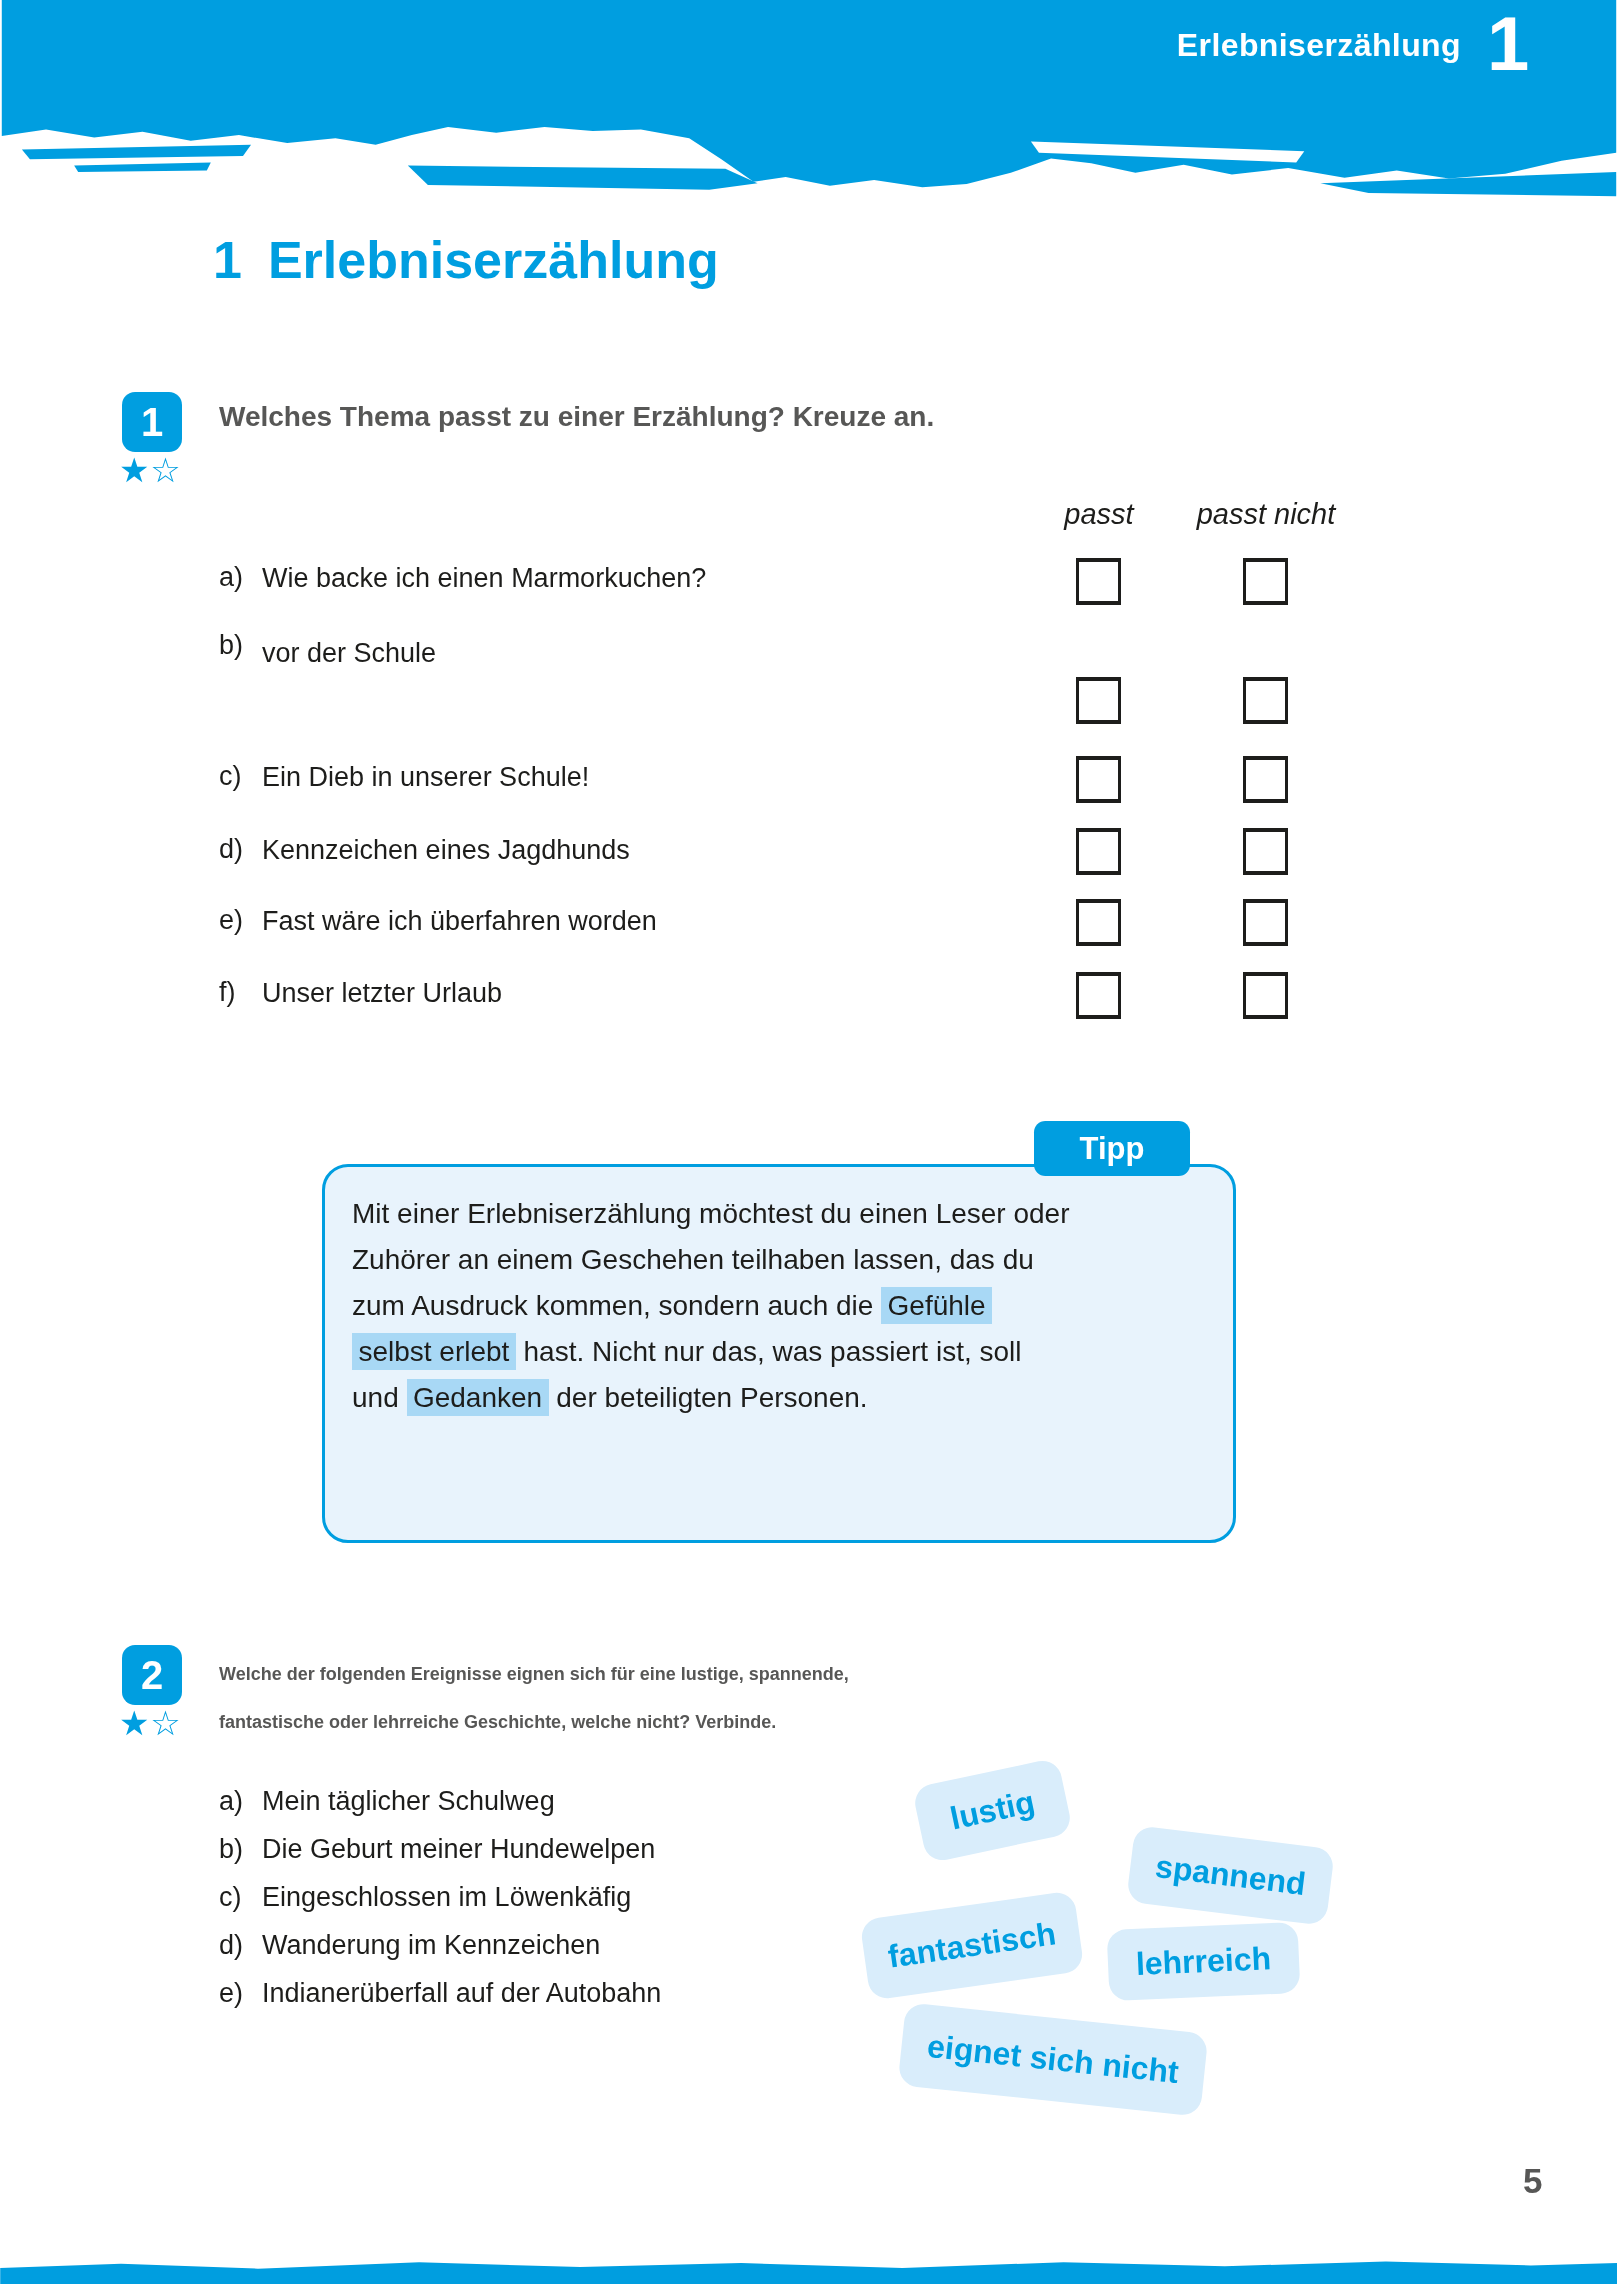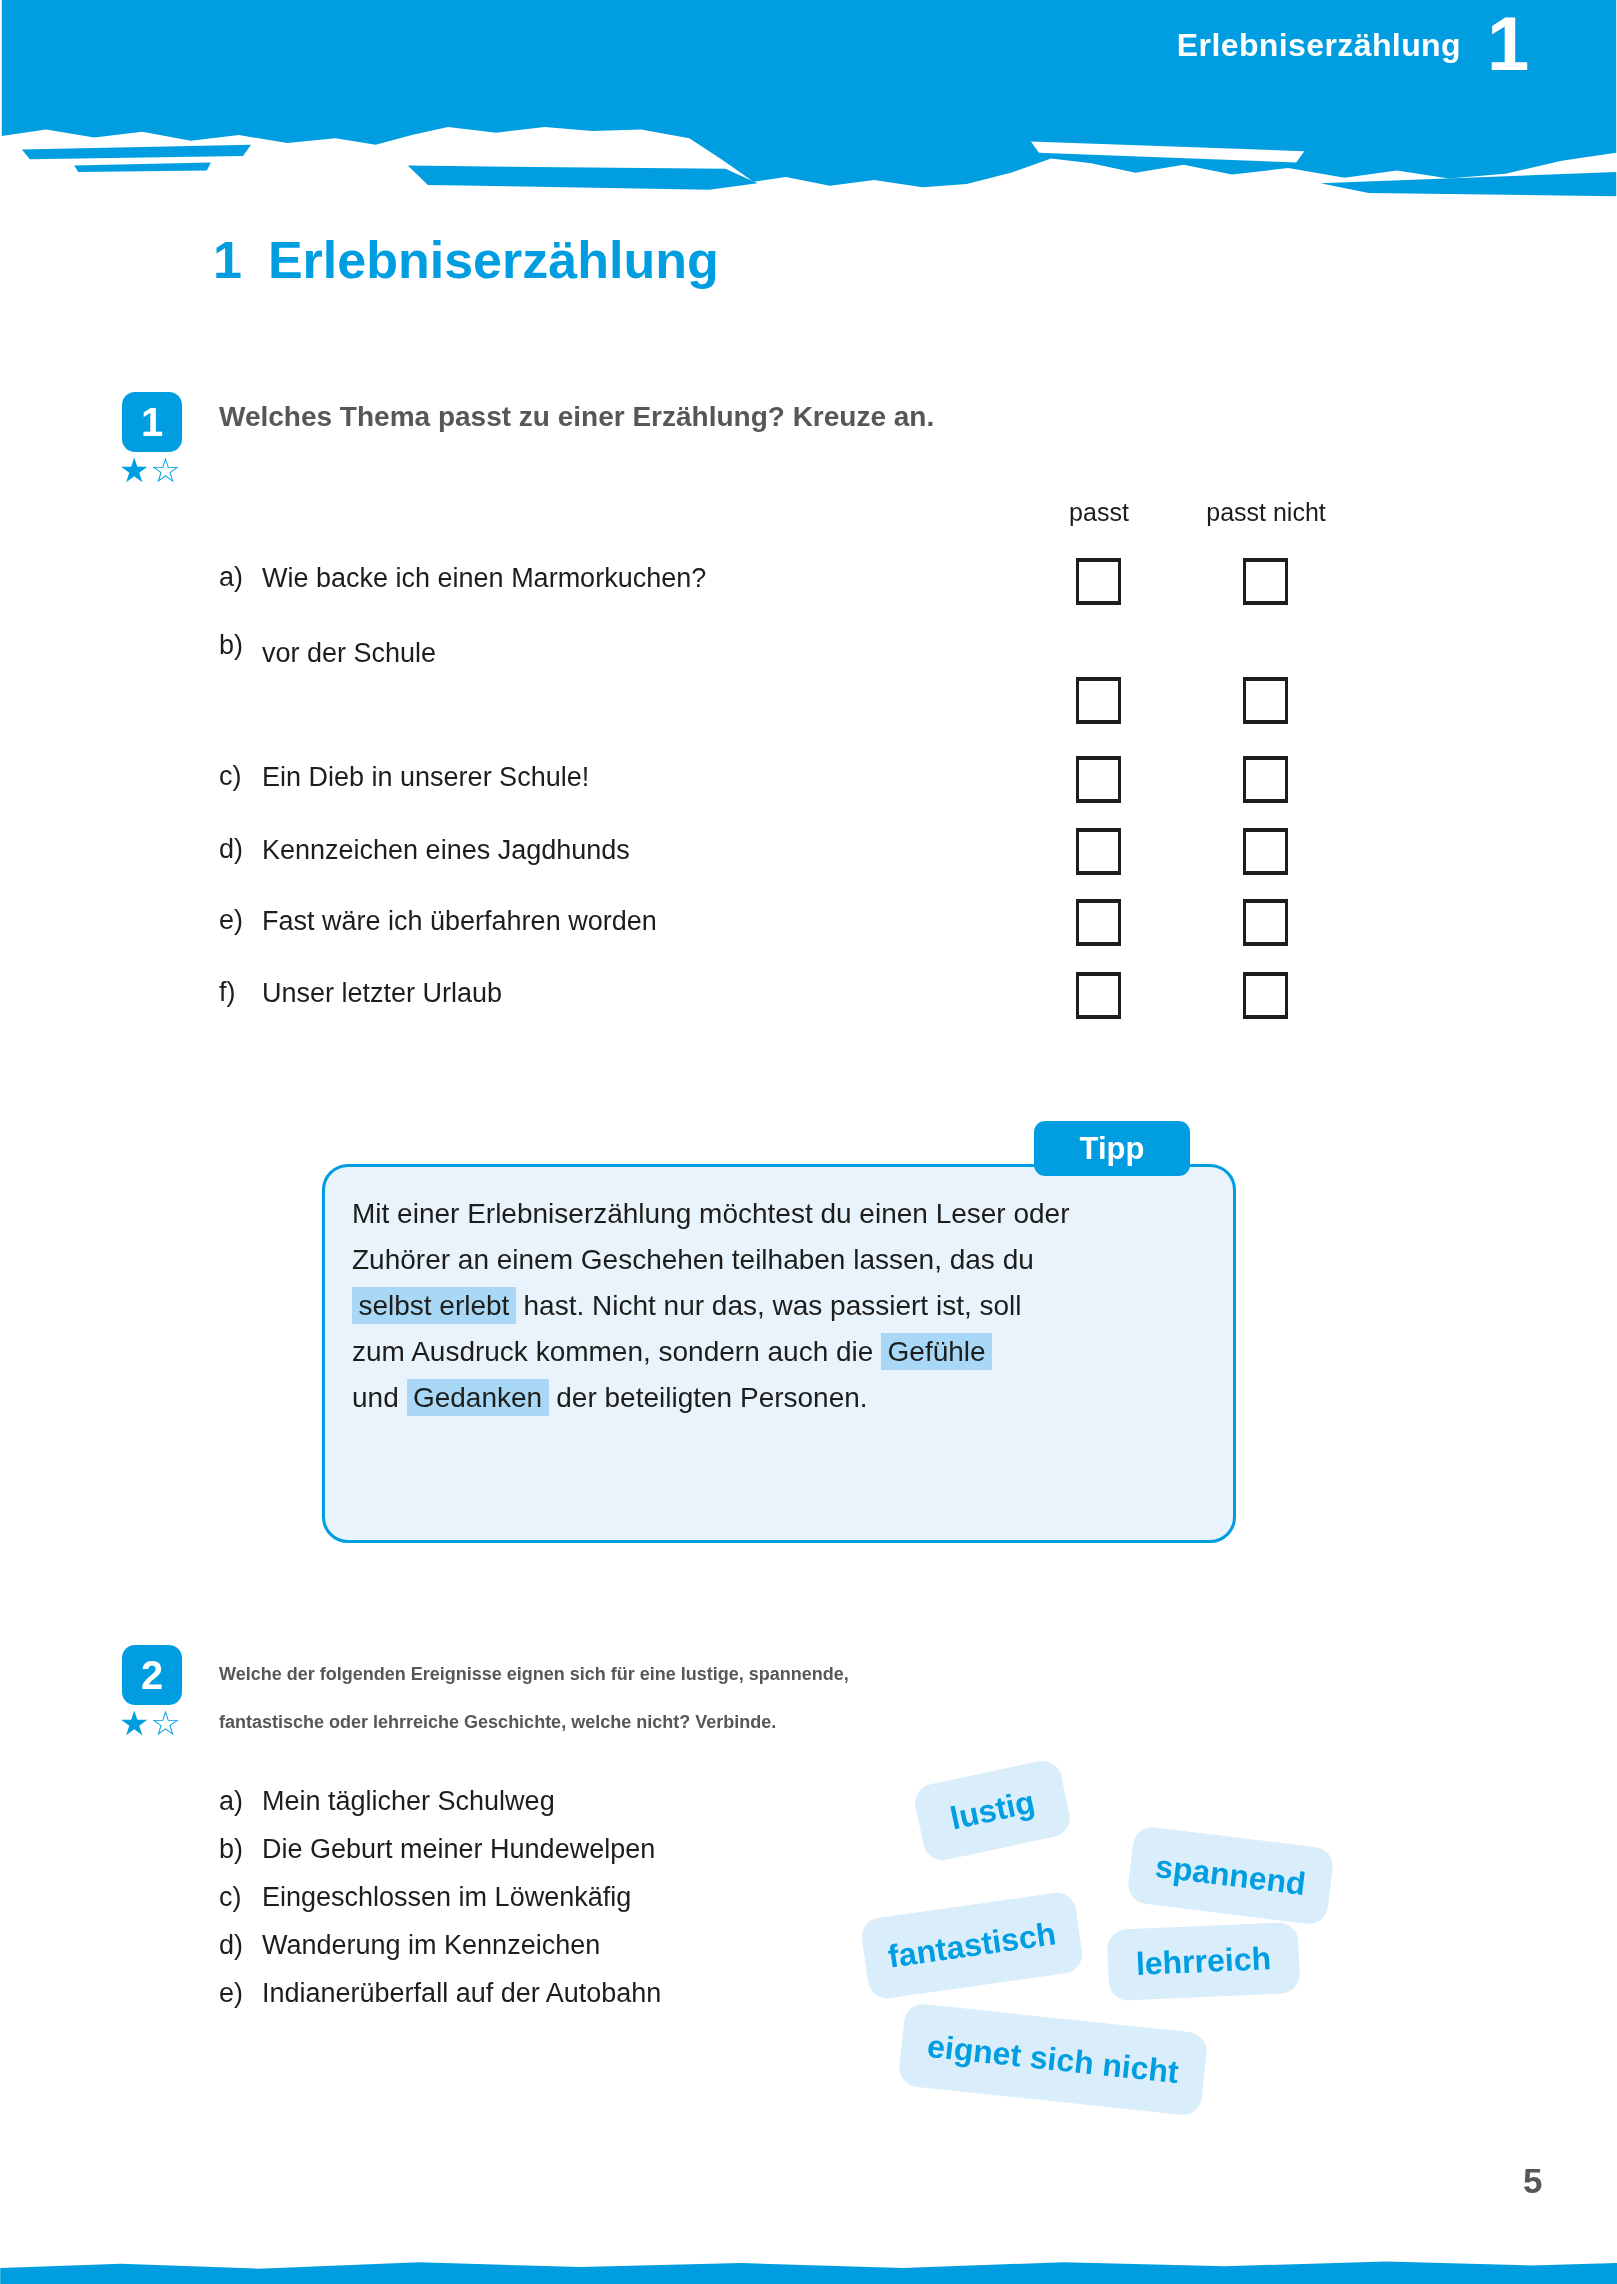--- a/index.html
+++ b/index.html
@@ -29,21 +29,21 @@
   }
   .stars{
     position:absolute;font-size:34px;color:#009EE0;letter-spacing:0.8px;white-space:nowrap;
     font-family:"DejaVu Sans",sans-serif;
   }
   .instruction{
     position:absolute;left:219px;font-size:28px;font-weight:bold;color:#575756;white-space:nowrap;
   }
   
   .col-head{
-    position:absolute;top:498px;transform:translateX(-50%);font-size:25px;color:#1D1D1B;white-space:nowrap;
+    position:absolute;top:498px;transform:translateX(-50%);font-size:29px;color:#1D1D1B;white-space:nowrap;font-style:italic;
   }
   .row{position:absolute;left:219px;display:flex;font-size:27px;color:#1D1D1B;}
   .row .letter{width:43px;flex:0 0 43px;}
   .row .rtext{line-height:47px;white-space:nowrap;}
   .row .rtext.single{line-height:32px;}
   .checkbox{
     position:absolute;width:45px;height:47px;box-sizing:border-box;background:#fff;
     border:3.2px solid #1D1D1B;border-top-width:4px;border-bottom-width:4px;
   }
   .cb-col1{left:1076px;} .cb-col2{left:1243px;}
@@ -154,22 +154,22 @@
   </div>
   <div class="checkbox cb-col1" style="top:972px;"></div>
   <div class="checkbox cb-col2" style="top:972px;"></div>
 
   <div class="tip-box"></div>
   <div class="tip-tab">Tipp</div>
   <div class="tip-text">
     <div class="tip-p1">
       <div class="tline"><span>Mit einer Erlebniserzählung möchtest du einen Leser oder</span></div>
       <div class="tline"><span>Zuhörer an einem Geschehen teilhaben lassen, das du</span></div>
+      <div class="tline"><span>zum Ausdruck kommen, sondern auch die </span><span class="hl">Gefühle</span></div>
       <div class="tline"><span class="hl">selbst erlebt</span><span> hast. Nicht nur das, was passiert ist, soll</span></div>
-      <div class="tline"><span>zum Ausdruck kommen, sondern auch die </span><span class="hl">Gefühle</span></div>
       <div class="tline"><span>und </span><span class="hl">Gedanken</span><span> der beteiligten Personen.</span></div>
     </div>
   </div>
 
   <div class="badge" style="left:122px;top:1645px;">2</div>
   <div class="stars" style="left:119px;top:1703px;">★☆</div>
   <div class="ex2-instruction">
     <div>Welche der folgenden Ereignisse eignen sich für eine lustige, spannende,</div>
     <div>fantastische oder lehrreiche Geschichte, welche nicht? Verbinde.</div>
   </div>

